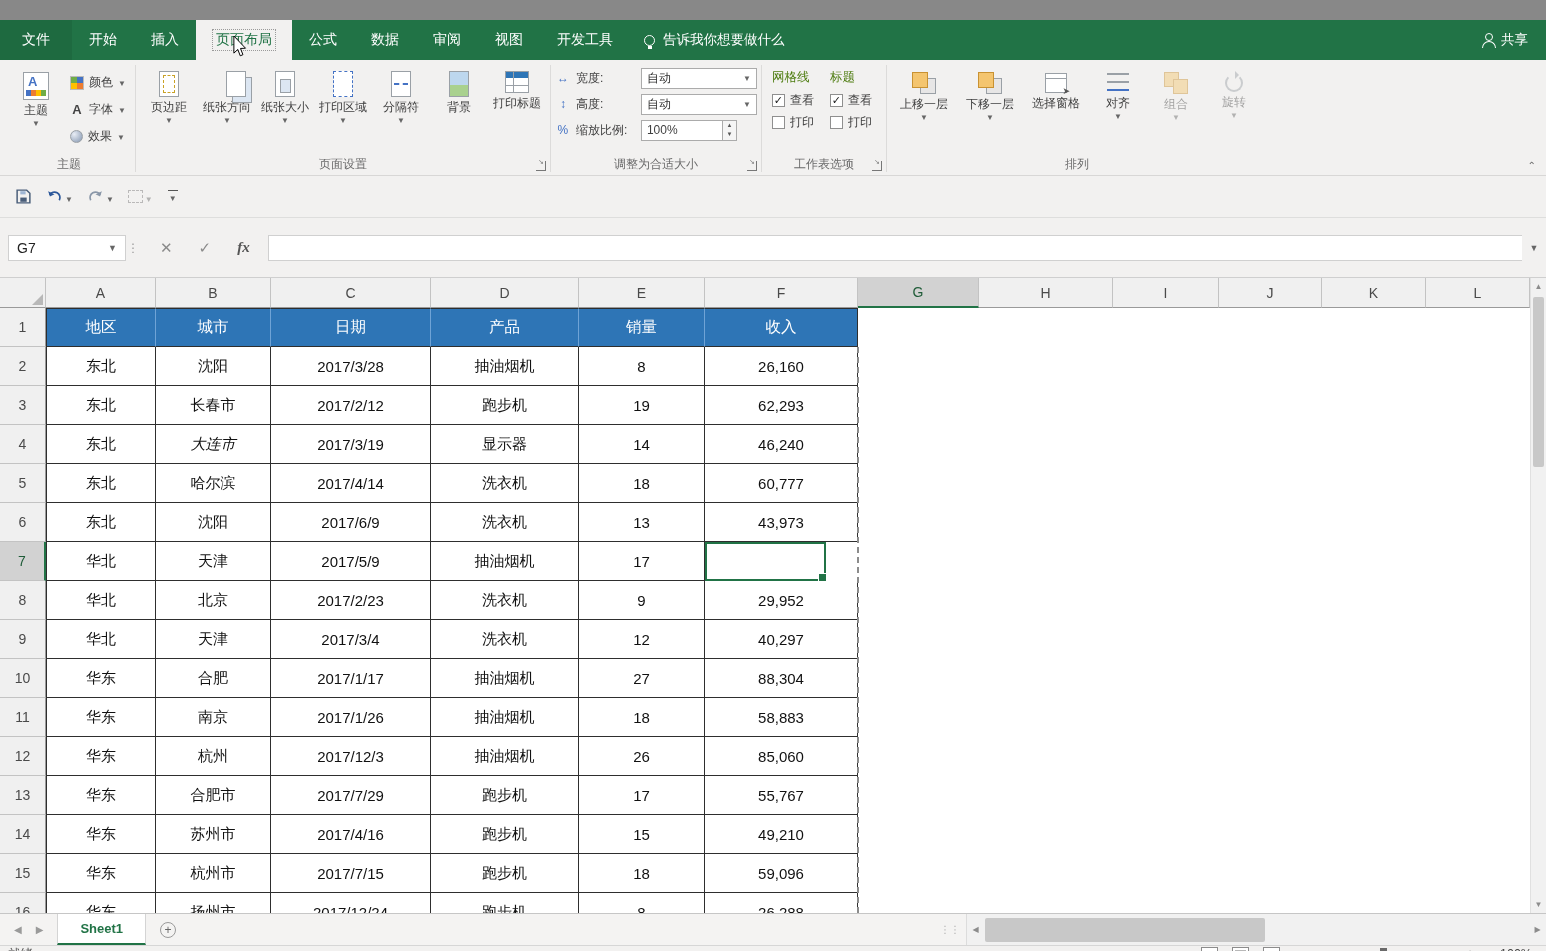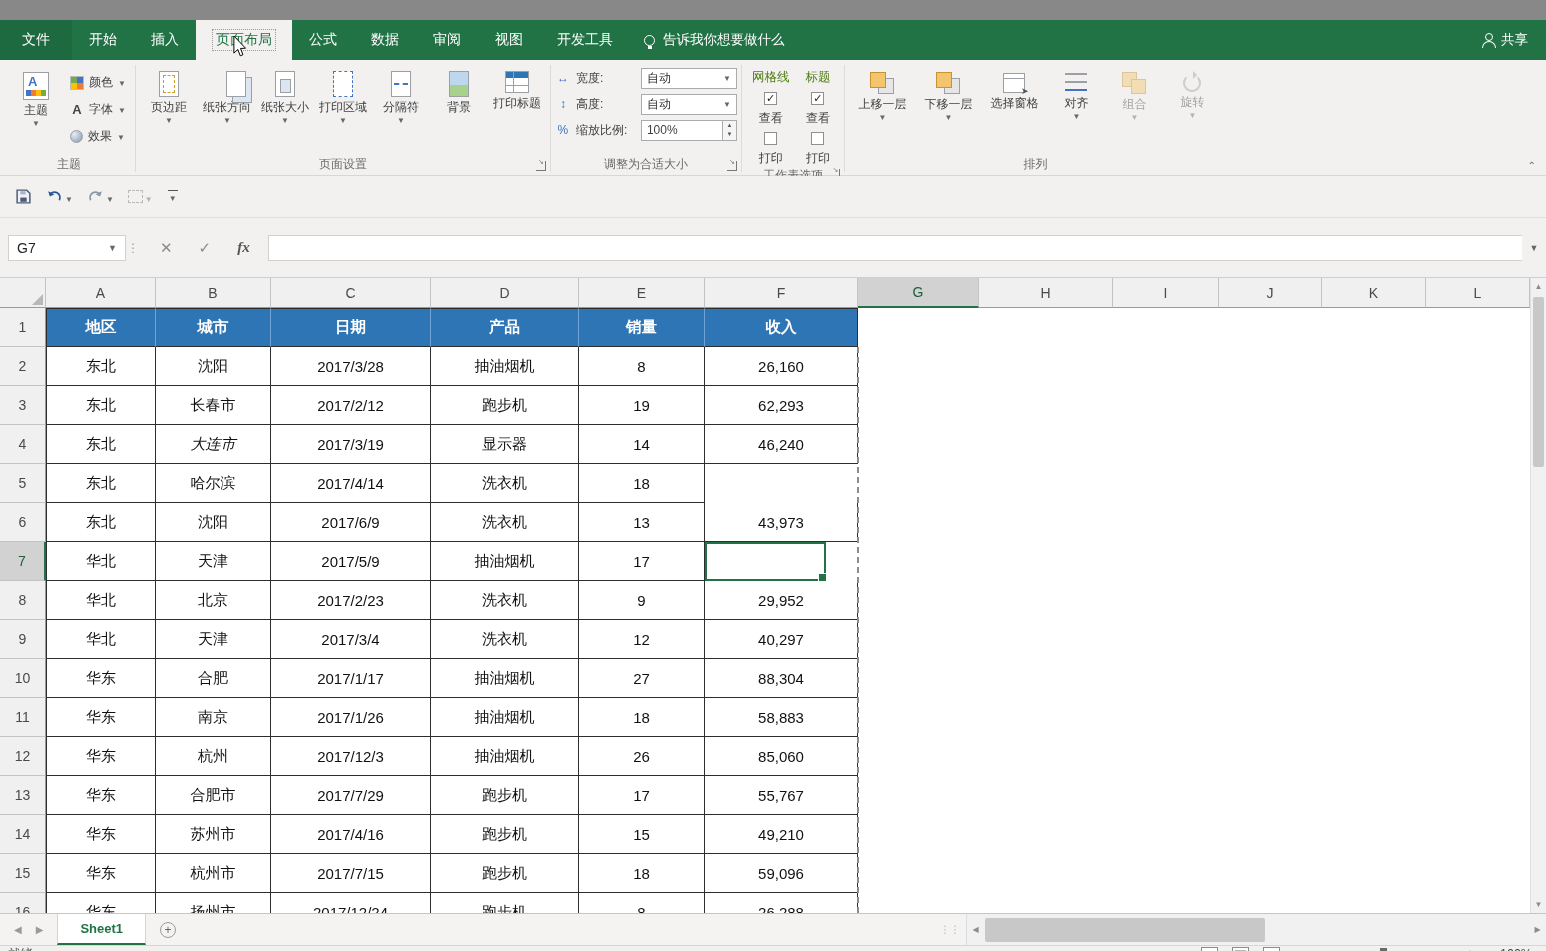--- a/index.html
+++ b/index.html
@@ -69,32 +69,32 @@
   .i-selpane::after { content:"➤"; position:absolute; right:-4px; bottom:-4px; font-size:9px; color:#555; }
   .i-align { width:22px; height:20px; margin:4px auto 0;
              background:linear-gradient(#9aa0a6 0 2px,transparent 2px 8px,#9aa0a6 8px 10px,transparent 10px 16px,#4472c4 16px 18px,transparent 18px); }
   .i-grp::before { content:""; position:absolute; width:13px; height:13px; left:0; top:0; background:#f4c56f; border:1px solid #c99232; }
   .i-grp::after { content:""; position:absolute; width:13px; height:13px; right:0; bottom:0; background:#f4c56f; border:1px solid #c99232; }
   .i-rotate { width:18px; height:18px; border:2px solid #9aa0a6; border-radius:50%; border-top-color:transparent; position:relative; margin:5px auto 0; }
   .i-rotate::after { content:""; position:absolute; top:-5px; right:-2px; border:4px solid transparent; border-left-color:#9aa0a6; }
 
   .fitrow { display:flex; align-items:center; gap:5px; height:22px; font-size:12px; color:#3f3f3f; margin:2px 0; }
   .fitrow .flabel { width:60px; }
-  .combo { display:flex; align-items:center; justify-content:space-between; width:96px; height:21px;
+  .combo { display:flex; align-items:center; justify-content:space-between; width:116px; height:21px;
            background:#fff; border:1px solid #ababab; font-size:12px; padding:0 5px; color:#333; }
   .combo .arrow { font-size:8px; color:#666; }
   .spinbox { display:flex; align-items:stretch; width:96px; height:21px; border:1px solid #ababab; background:#fff; }
   .spinbox .val { flex:1; font-size:12px; padding:2px 5px; }
   .spin { width:14px; display:flex; flex-direction:column; border-left:1px solid #ababab; }
   .spin span { flex:1; font-size:6px; line-height:9px; text-align:center; color:#555; background:#f5f5f5; }
   .cb { width:13px; height:13px; background:#fff; border:1px solid #8f8f8f; display:inline-flex; align-items:center; justify-content:center; font-size:11px; color:#1a1a1a; }
   .cb.on::after { content:"✓"; }
   .soheader { font-size:12.5px; color:#4d7c0f; height:18px; }
   .socol { display:flex; flex-direction:column; gap:5px; padding:4px 10px 0 6px; }
-  .sorow { display:flex; align-items:center; gap:5px; font-size:12px; color:#3f3f3f;flex-direction:column; }
+  .sorow { display:flex; align-items:center; gap:5px; font-size:12px; color:#3f3f3f; }
   .collapse-ribbon { position:absolute; right:10px; bottom:4px; font-size:10px; color:#666; }
 
   
   .qat { position:absolute; top:156px; left:0; right:0; height:42px; background:#f2f1f0;
          border-bottom:1px solid #dededd; display:flex; align-items:center; gap:4px; padding:0 10px; }
   .qbtn { display:flex; align-items:center; gap:2px; padding:3px 5px; color:#444; }
   .qbtn .drop { margin-top:6px; }
   .qcust { display:flex; flex-direction:column; align-items:center; padding:3px 6px; }
   .qcust .bar { width:10px; border-top:1.5px solid #555; margin-bottom:2px; }
 
@@ -117,21 +117,21 @@
   .col-header { height:30px; border-right:1px solid #c3c3c3; border-bottom:1px solid #9a9a9a; background:#f0f0f0;
                 display:flex; align-items:center; justify-content:center; font-size:14px; color:#4a4a4a; }
   .col-header.sel { background:#d2d2d2; border-bottom:2px solid #217346; color:#1f5c38; }
   .rows-viewport { position:absolute; top:288px; left:0; width:1530px; height:605px; overflow:hidden; background:#fff; }
   .grid-row { display:flex; height:39px; }
   .row-header { width:46px; border-right:1px solid #9a9a9a; border-bottom:1px solid #c3c3c3; background:#f0f0f0;
                 display:flex; align-items:center; justify-content:center; font-size:14px; color:#4a4a4a; flex:none; }
   .row-header.sel { background:#d2d2d2; border-right:2px solid #217346; color:#1f5c38; }
   .cell { height:39px; flex:none; background:#fff; display:flex; align-items:center; justify-content:center;
           font-size:15px; color:#111; overflow:hidden; white-space:nowrap; }
-  .cell.th { background:#2e75b6; color:#fff; font-weight:bold; font-size:15.5px;
+  .cell.th { background:#2e75b6; color:#fff; font-weight:normal; font-size:15.5px;
              border-top:1px solid #2e2e2e; border-bottom:1px solid #2e2e2e; border-right:1px solid #6fa3d6; }
   .cell.th.first { border-left:1px solid #2e2e2e; }
   .cell.th.lastcol { border-right:1px solid #2e2e2e; }
   .cell.td { border-right:1px solid #2e2e2e; border-bottom:1px solid #2e2e2e; }
   .cell.td.first { border-left:1px solid #2e2e2e; }
   .cell.selected { position:relative; box-shadow:inset 0 0 0 2px #217346; z-index:5; }
   .cell.selected::after { content:""; position:absolute; right:-1px; bottom:-1px; width:7px; height:7px; background:#217346; border:1px solid #fff; }
   .pagebreak { position:absolute; left:857px; top:39px; bottom:0; width:0; border-left:2px dashed #8c8c8c; z-index:4; }
 
   
@@ -508,20 +508,21 @@
         <div class="cell" style="width: 104px;"></div>
         <div class="cell" style="width: 104px;"></div>
       </div>
       <div class="grid-row">
         <div class="row-header">5</div>
         <div class="cell td first" style="width: 110px;">东北</div>
         <div class="cell td" style="width: 115px;">哈尔滨</div>
         <div class="cell td" style="width: 160px;">2017/4/14</div>
         <div class="cell td" style="width: 148px;">洗衣机</div>
         <div class="cell td" style="width: 126px;">18</div>
+        <div class="cell td" style="width: 153px;">60,777</div>
         <div class="cell" style="width: 121px;"></div>
         <div class="cell" style="width: 134px;"></div>
         <div class="cell" style="width: 106px;"></div>
         <div class="cell" style="width: 103px;"></div>
         <div class="cell" style="width: 104px;"></div>
         <div class="cell" style="width: 104px;"></div>
       </div>
       <div class="grid-row">
         <div class="row-header">6</div>
         <div class="cell td first" style="width: 110px;">东北</div>

